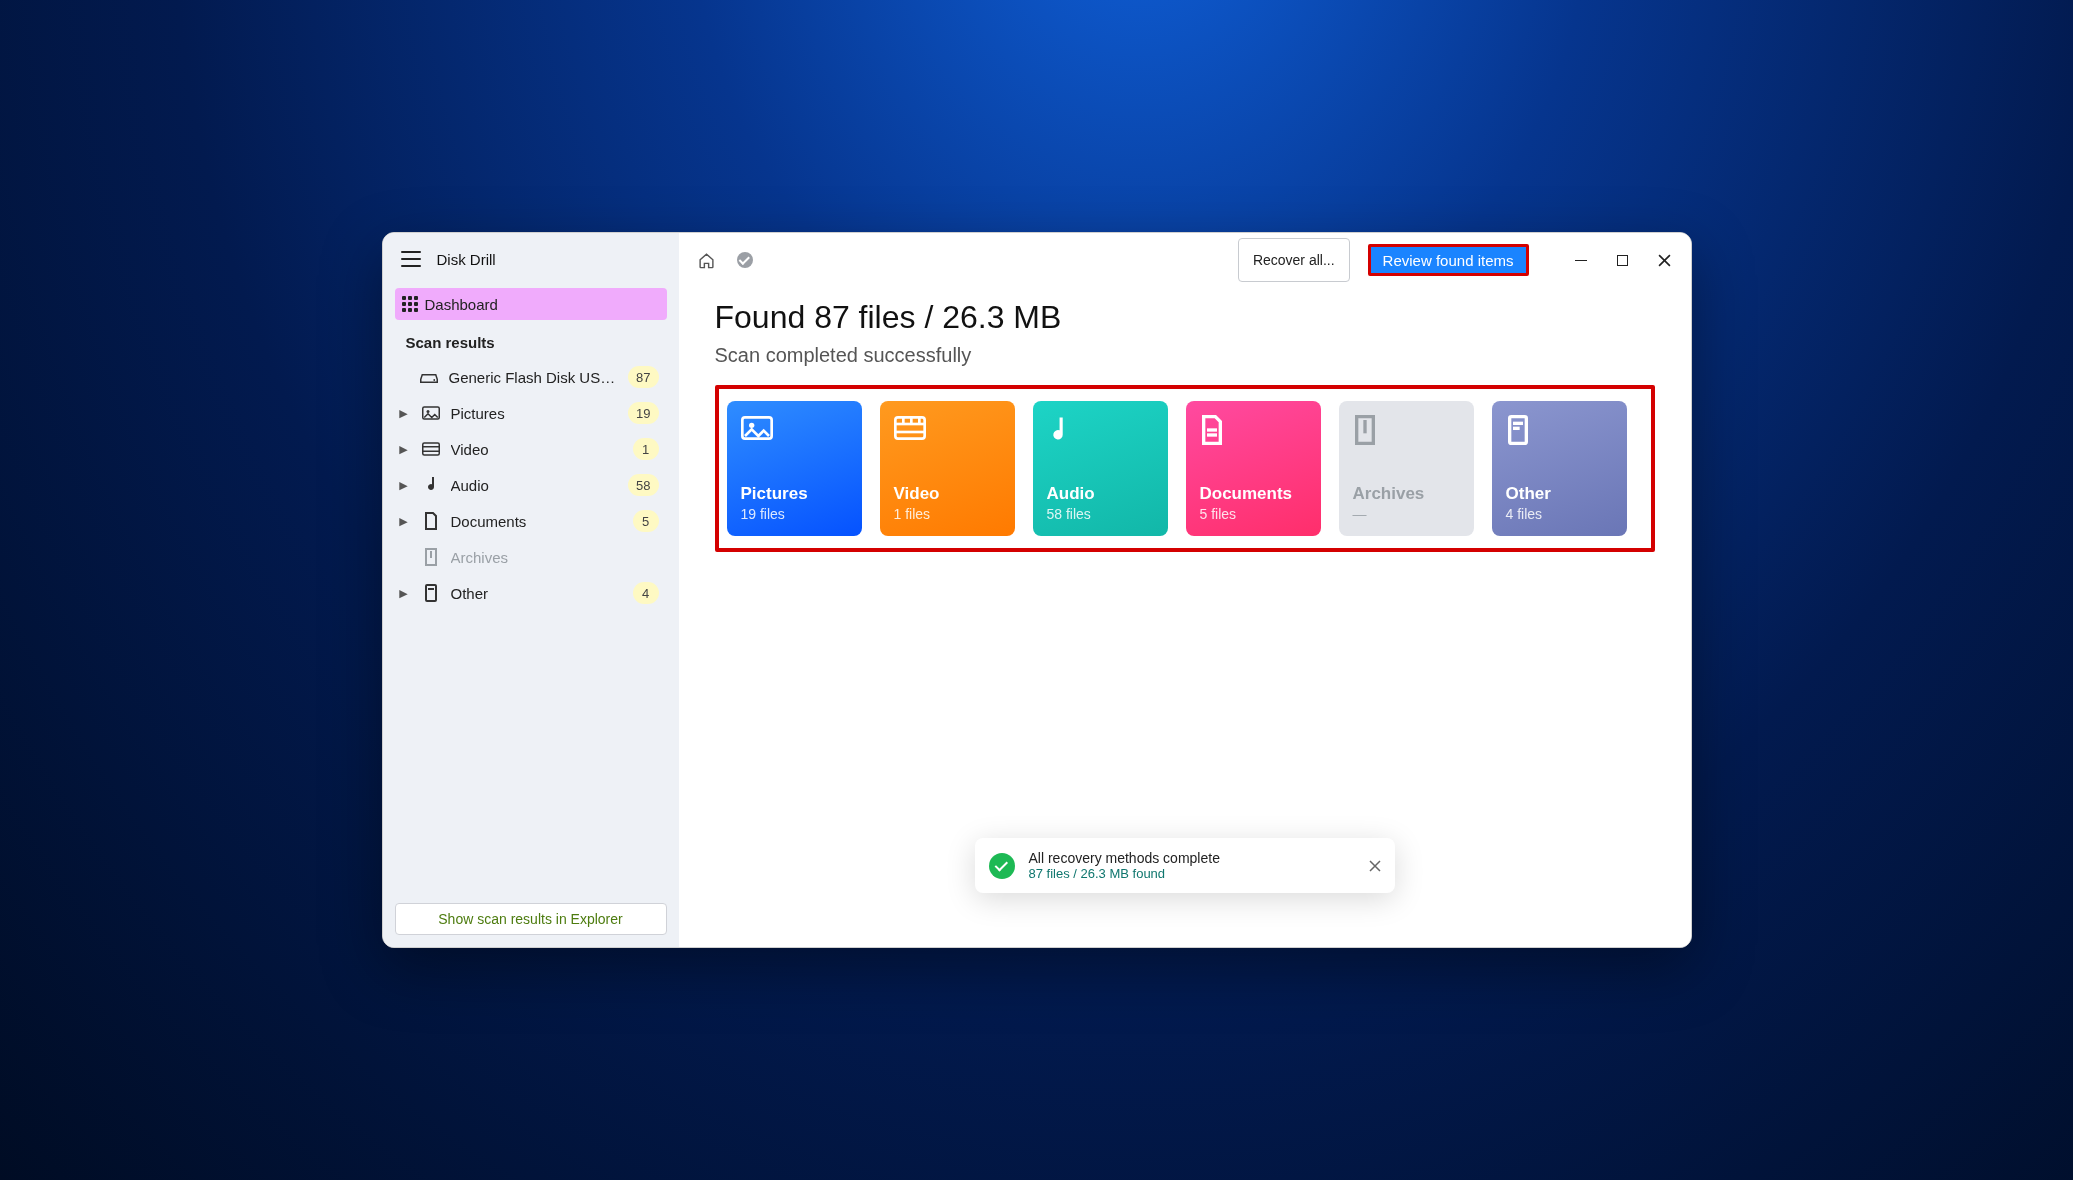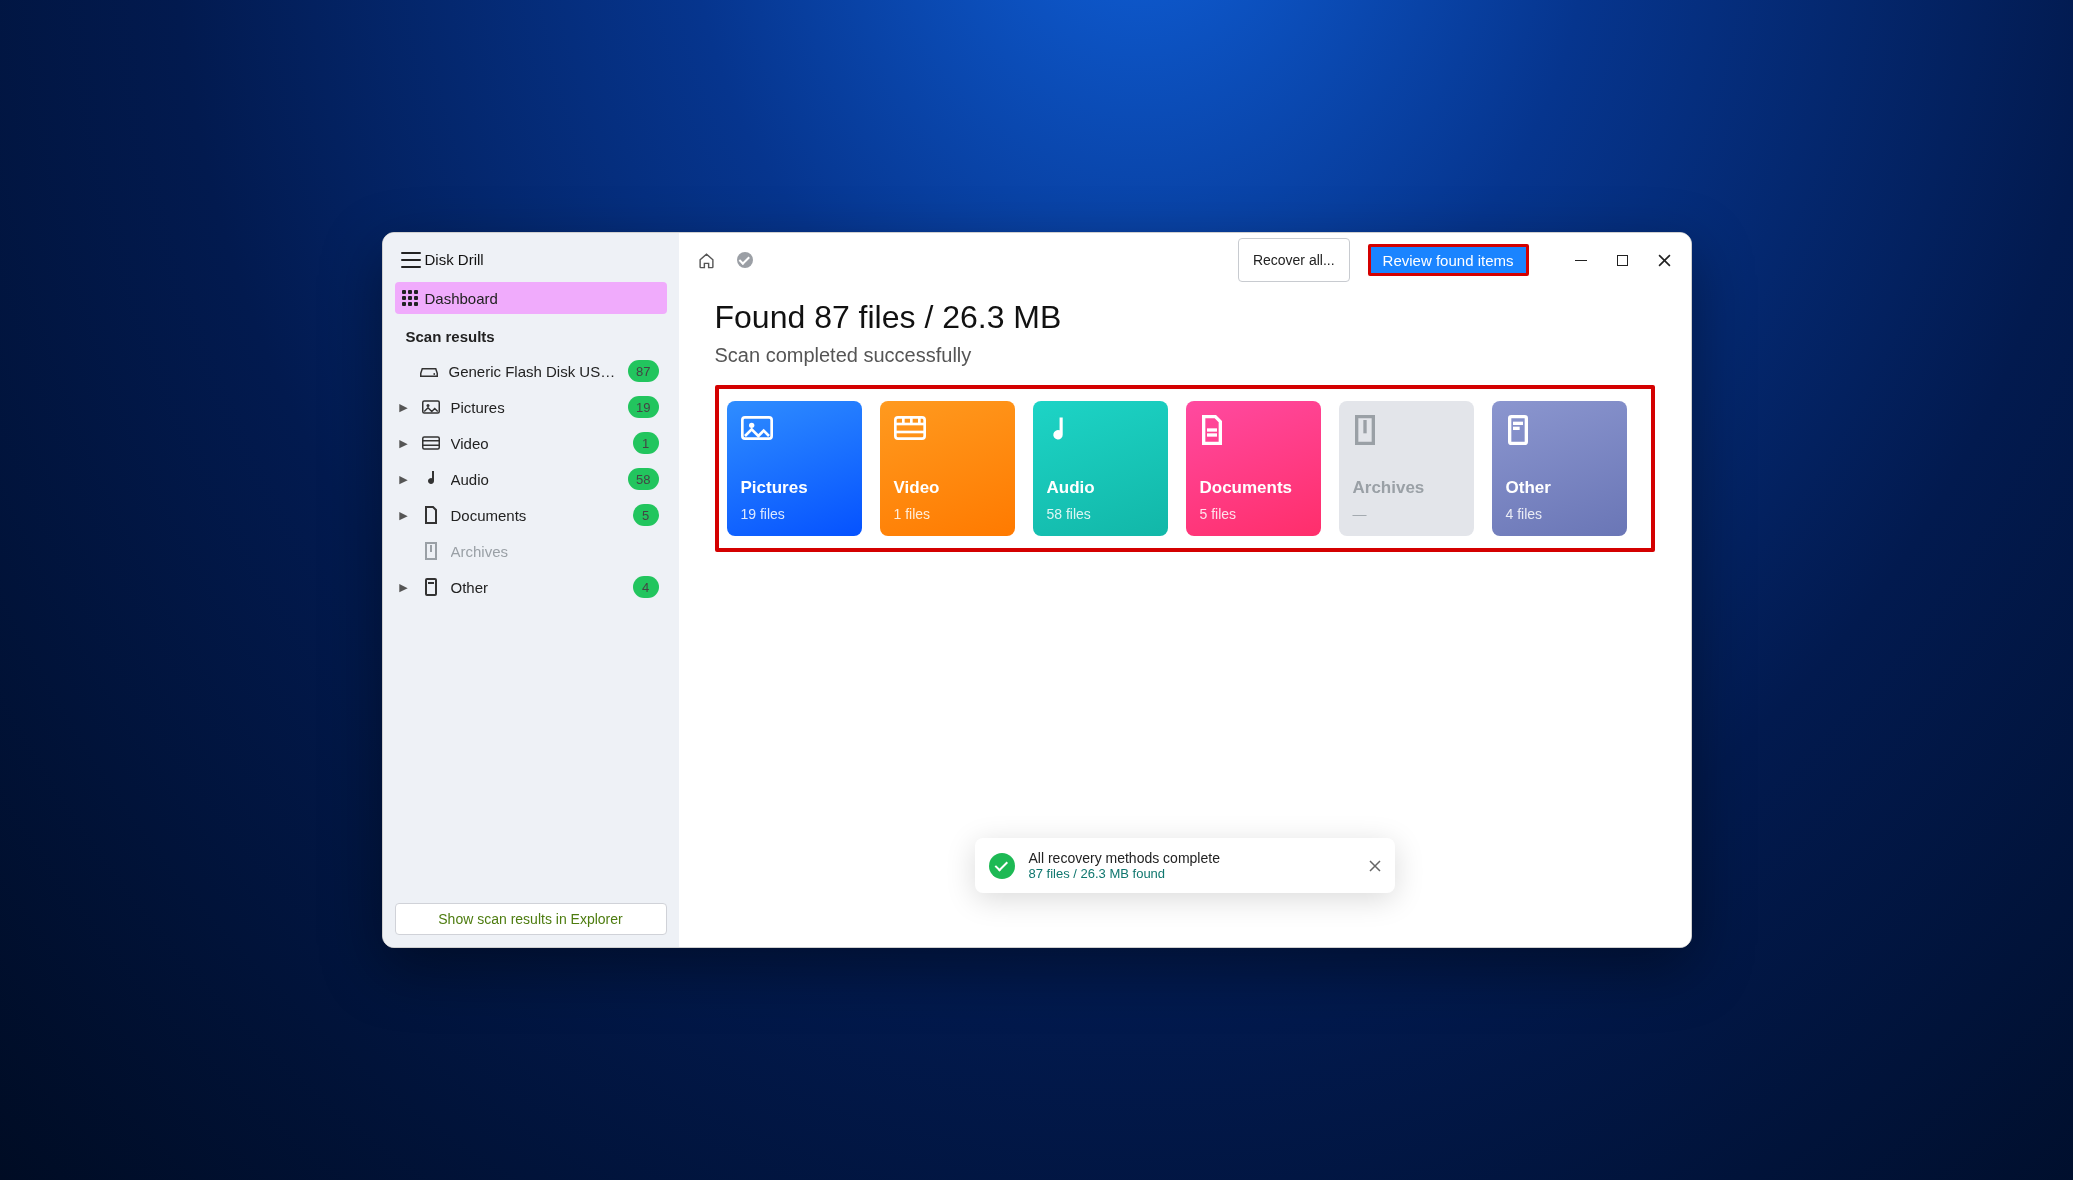--- a/index.html
+++ b/index.html
@@ -7,35 +7,35 @@
 body {
   background: radial-gradient(ellipse at 55% -10%, #0f5fd8 0%, #06358e 28%, #021a4f 60%, #000c24 100%);
   display:flex; align-items:center; justify-content:center;
 }
 .app-window {
   width:1310px; height:716px; background:#fff; border-radius:12px; overflow:hidden;
   display:flex; box-shadow:0 20px 60px rgba(0,0,0,.4); position:relative; border:1px solid #d0d0d0;
 }
 
 .sidebar { width:296px; background:#eef1f6; display:flex; flex-direction:column; padding:12px 12px 12px 12px; }
-.sb-header { display:flex; align-items:center; gap:4px; padding:6px 6px 14px 6px; }
+.sb-header { display:flex; gap:16px; padding:6px 6px 20px 6px; }
 .hamburger { width:20px; height:16px; display:flex; flex-direction:column; justify-content:space-between; cursor:pointer; }
 .hamburger span { height:2px; background:#222; border-radius:1px; }
 .app-title { font-size:15px; color:#111; }
 .nav-item { display:flex; align-items:center; height:32px; padding:0 8px 0 30px; border-radius:4px; font-size:15px; color:#222; cursor:pointer; position:relative; }
 .nav-item.sel { background:#f0abfc; }
 .nav-item .grid-icon { position:absolute; left:4px; width:22px; display:flex; justify-content:center; }
 .grid9 { display:grid; grid-template-columns:repeat(3,4px); grid-template-rows:repeat(3,4px); gap:2px; }
 .grid9 span { background:#222; border-radius:1px; }
 .section-title { font-size:15px; font-weight:600; color:#222; padding:14px 4px 8px 11px; }
 .tree-item { display:flex; align-items:center; height:36px; padding:0 8px 0 2px; color:#222; font-size:15px; cursor:pointer; border-radius:4px; gap:10px; }
 .tree-item .chev { width:14px; text-align:center; color:#555; font-size:11px; }
 .tree-item .ico { width:20px; display:flex; justify-content:center; color:#333; }
 .tree-item.disabled { color:#9aa0a6; }
-.count-badge { margin-left:auto; background:#22c55e; color:#444; font-size:13px; border-radius:12px; min-width:26px; height:22px; display:flex; align-items:center; justify-content:center; padding:0 8px; }
+.count-badge { margin-left:auto; background:#fef9c3; color:#444; font-size:13px; border-radius:12px; min-width:26px; height:22px; display:flex; align-items:center; justify-content:center; padding:0 8px; }
 .tree-item .label { white-space:nowrap; overflow:hidden; text-overflow:ellipsis; flex:1; }
 .sb-footer { margin-top:auto; }
 .explorer-btn { width:100%; height:32px; background:#fff; border:1px solid #d0d2d8; border-radius:4px; font-size:14px; color:#4d7c0f; cursor:pointer; }
 
 .main { flex:1; background:#fff; display:flex; flex-direction:column; position:relative; }
 .toolbar { height:42px; display:flex; align-items:center; padding:0 18px; gap:18px; margin-top:6px; }
 .tb-ico { width:20px; height:20px; display:flex; align-items:center; justify-content:center; color:#555; cursor:pointer; }
 .home-svg { width:17px; height:17px; }
 .check-circ { width:16px; height:16px; border-radius:50%; background:#9b9fa5; display:flex; align-items:center; justify-content:center; }
 .check-circ::after { content:""; width:8px; height:4px; border-left:2px solid #fff; border-bottom:2px solid #fff; transform:rotate(-45deg) translate(0,-1px); }
@@ -50,21 +50,21 @@
 .close-x svg { width:13px; height:13px; }
 
 .content { padding:18px 36px 0 36px; }
 .headline { font-size:32px; font-weight:400; color:#111; }
 .subline { font-size:20px; color:#555; margin-top:8px; }
 
 .cards-row-wrap { margin-top:18px; border:4px solid #d40000; border-radius:2px; padding:12px 8px; display:flex; gap:18px; }
 .card { width:135px; height:135px; border-radius:8px; padding:14px 14px; color:#fff; display:flex; flex-direction:column; cursor:pointer; }
 .card .cicon { height:38px; font-size:28px; }
 .card .ctitle { font-size:17px; font-weight:600; margin-top:auto; }
-.card .csub { font-size:14px; opacity:.85; margin-top:8px; }
+.card .csub { font-size:14px; opacity:.85; margin-top:2px; }
 .card.pictures { background:linear-gradient(160deg,#2f8dff,#0552ff); }
 .card.video { background:linear-gradient(160deg,#ff9a1f,#ff7a00); }
 .card.audio { background:linear-gradient(160deg,#1dd4c6,#12b7a8); }
 .card.documents { background:linear-gradient(160deg,#ff4aa0,#ff2e6b); }
 .card.archives { background:#e3e5ea; color:#9aa0a6; }
 .card.other { background:linear-gradient(160deg,#8b96cf,#6a76b6); }
 
 .toast { position:absolute; left:50%; transform:translateX(-50%); bottom:54px; width:420px; background:#fff; border-radius:8px; box-shadow:0 6px 30px rgba(0,0,0,.15); display:flex; align-items:center; padding:12px 14px; gap:14px; }
 .toast .ok { width:26px; height:26px; border-radius:50%; background:#1db954; display:flex; align-items:center; justify-content:center; flex-shrink:0; }
 .toast .ok::after { content:""; width:10px; height:5px; border-left:2.5px solid #fff; border-bottom:2.5px solid #fff; transform:rotate(-45deg) translate(0,-1px); }

